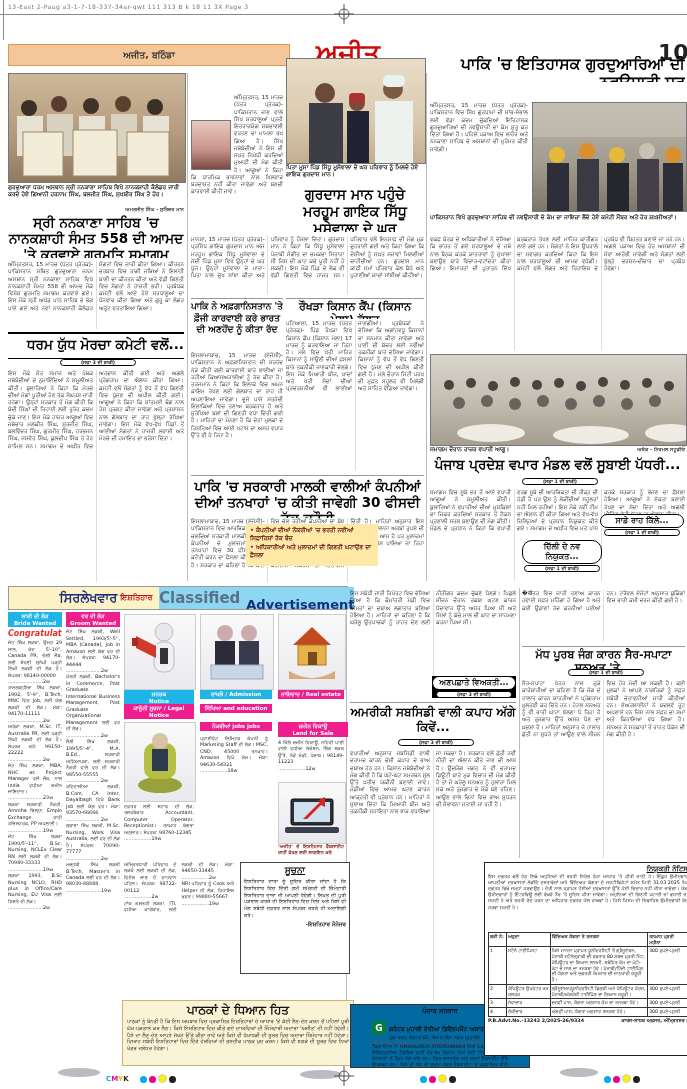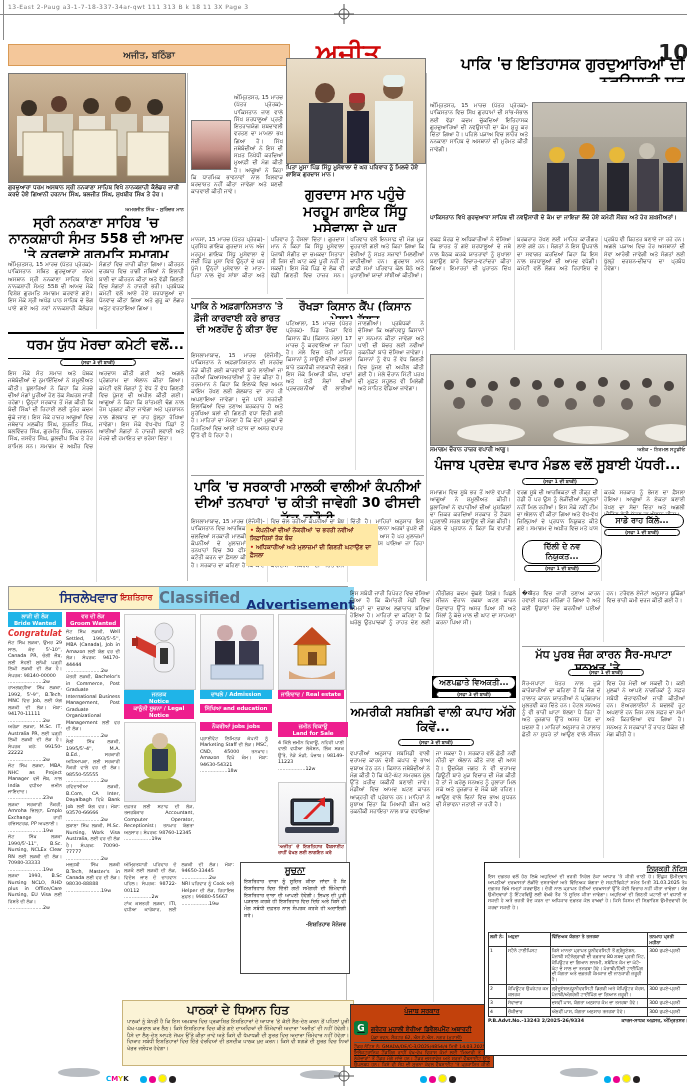--- a/index.html
+++ b/index.html
@@ -43,21 +43,21 @@
   .cl-head .en i{font-size:13px;color:#17307c;font-style:normal;font-weight:bold;margin-top:12px;}
   .badge{color:#fff;font-weight:bold;font-size:5.5px;text-align:center;line-height:1.2;padding:1px 2px;margin-bottom:2px;}
   .badge.cy{background:#1fb4e8;}
   .badge.pk{background:#ee1e8e;}
   .script{font-style:italic;font-weight:bold;color:#e03131;font-size:8px;text-align:center;margin:2px 0;}
   .ads{font-size:4.8px;line-height:1.35;text-align:justify;white-space:pre-line;color:#222;overflow:hidden;}
   .clip{border:1px solid #ccc;background:linear-gradient(180deg,#fafafa,#e9e9ee);display:flex;align-items:center;justify-content:center;}
   
   .notice-box{border:1px solid #444;background:#fff;padding:2px 3px;overflow:hidden;}
   .readers{background:#fbf3d6;border:1px solid #c8b37a;padding:2px 4px;overflow:hidden;}
-  .gmada{border:1.5px solid #333;background:#c2410c;padding:2px 3px;overflow:hidden;text-decoration:underline;}
+  .gmada{border:1.5px solid #333;background:#0369a1;padding:2px 21px;overflow:hidden;}
   .gmada .gov{font-size:6.5px;font-weight:bold;text-align:center;}
   .gmada .name{font-size:6px;font-weight:bold;}
   .gmada .small{font-size:4.6px;line-height:1.3;text-align:justify;}
   .glogo{width:14px;height:14px;border-radius:3px;background:#0a7a3c;color:#fff;font-size:9px;font-weight:bold;
          display:inline-flex;align-items:center;justify-content:center;}
   .pnotice{border:1.5px solid #222;padding:2px 3px;overflow:hidden;background:#fff;}
   .pnotice table{border-collapse:collapse;width:100%;table-layout:fixed;}
   .pnotice th,.pnotice td{border:1px solid #333;font-size:4.6px;line-height:1.25;padding:1px;vertical-align:top;text-align:left;}
   .yellowbox{background:#ffe9a6;padding:2px 4px;font-size:6px;font-weight:bold;color:#5c1212;line-height:1.4;}
   .yellowbox .b:before{content:"• ";color:#c01414;}

